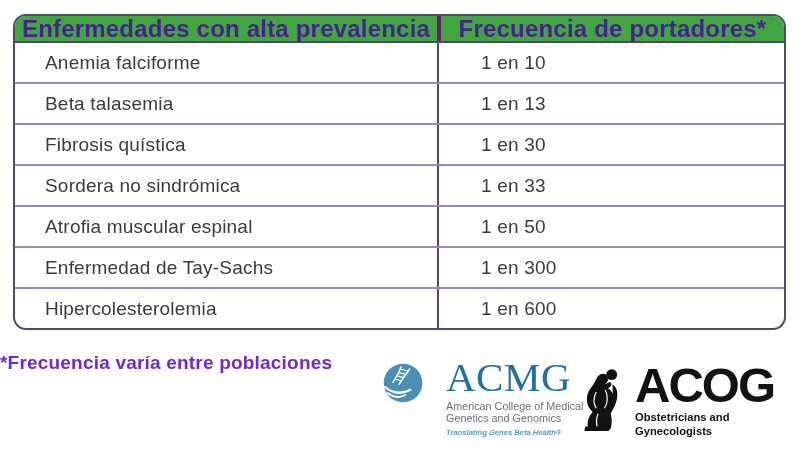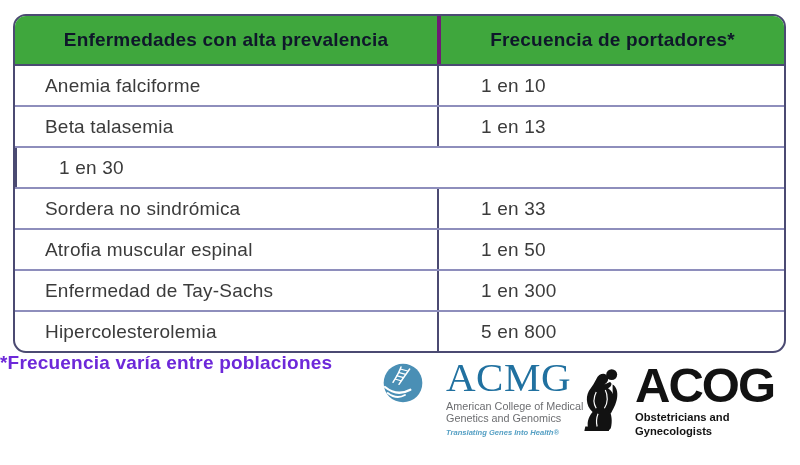--- a/index.html
+++ b/index.html
@@ -16,22 +16,22 @@
     position: absolute; left: 13px; top: 14px; width: 769px;
     border: 2px solid #4b4a72; border-radius: 13px;
     overflow: hidden; background: #fff;
   }
   .thead {
     display: grid; grid-template-columns: 422px 1fr;
     background: #3fa73d;
     border-bottom: 2px solid #4b4a72;
   }
   .th {
-    height: 48px; display: flex; align-items: center; justify-content: center;
-    color: #0f172a; font-weight: bold; font-size: 19px; letter-spacing: 0.2px;
+    height: 25px; display: flex; align-items: center; justify-content: center;
+    color: #4c1d95; font-weight: bold; font-size: 24px; letter-spacing: 0.2px;
   }
   .th.freq { border-left: 4px solid #701a75; }
   .trow { display: grid; grid-template-columns: 422px 1fr; }
   .trow + .trow { border-top: 2px solid #8e8ebc; }
   .td {
     height: 39px; display: flex; align-items: center;
     font-size: 19px; color: #3b3b3b; letter-spacing: 0.2px;
     padding-left: 30px; box-sizing: border-box;
   }
   .td.freq { border-left: 2px solid #4b4a72; padding-left: 42px; }
@@ -78,37 +78,38 @@
 
     <div class="trow">
       <div class="td">Anemia falciforme</div>
       <div class="td freq">1 en 10</div>
     </div>
     <div class="trow">
       <div class="td">Beta talasemia</div>
       <div class="td freq">1 en 13</div>
     </div>
     <div class="trow">
+      <div class="td">Fibrosis quística</div>
       <div class="td freq">1 en 30</div>
     </div>
     <div class="trow">
       <div class="td">Sordera no sindrómica</div>
       <div class="td freq">1 en 33</div>
     </div>
     <div class="trow">
       <div class="td">Atrofia muscular espinal</div>
       <div class="td freq">1 en 50</div>
     </div>
     <div class="trow">
       <div class="td">Enfermedad de Tay-Sachs</div>
       <div class="td freq">1 en 300</div>
     </div>
     <div class="trow">
       <div class="td">Hipercolesterolemia</div>
-      <div class="td freq">5 en 800</div>
+      <div class="td freq">1 en 600</div>
     </div>
   </div>
 
   <div class="footnote">*Frecuencia varía entre poblaciones</div>
 
   <div class="acmg">
     <svg class="acmg-icon" viewBox="0 0 60 60" xmlns="http://www.w3.org/2000/svg" aria-hidden="true">
       <circle cx="30" cy="30" r="29" fill="#4a8fb5"></circle>
       <path d="M3 36 C15 46 28 47 41 40" stroke="#ffffff" stroke-width="3.4" fill="none" stroke-linecap="round"></path>
       <path d="M7 45 C16 52 26 52 33 48" stroke="#ffffff" stroke-width="2.8" fill="none" stroke-linecap="round"></path>
@@ -118,21 +119,21 @@
       <line x1="20" y1="19" x2="31" y2="22" stroke="#ffffff" stroke-width="1.7"></line>
       <line x1="23" y1="14" x2="34" y2="17" stroke="#ffffff" stroke-width="1.7"></line>
       <line x1="26" y1="9" x2="37" y2="12" stroke="#ffffff" stroke-width="1.7"></line>
     </svg>
     <div class="acmg-text">
       <div class="acmg-wordmark">ACMG</div>
       <div class="acmg-sub">
         <div>American College of Medical</div>
         <div>Genetics and Genomics</div>
       </div>
-      <div class="acmg-tagline">Translating Genes Into Health®</div>
+      <div class="acmg-tagline">Translating Genes Beta Health®</div>
     </div>
   </div>
 
   <div class="acog">
     <svg class="acog-icon" viewBox="0 0 56 76" xmlns="http://www.w3.org/2000/svg" aria-hidden="true">
       <g fill="#121212">
         <circle cx="37" cy="9" r="6"></circle>
         <path d="M20 14 C23 7 31 6 33 12 C34 15 32 18 29 20 L35 17 C38 18 37 22 33 24
                  C41 29 42 40 34 47 C37 53 38 60 36 68 L34 70 L12 70 C9 63 11 56 16 50
                  C8 43 8 31 14 24 C16 21 18 18 20 14 Z"></path>

